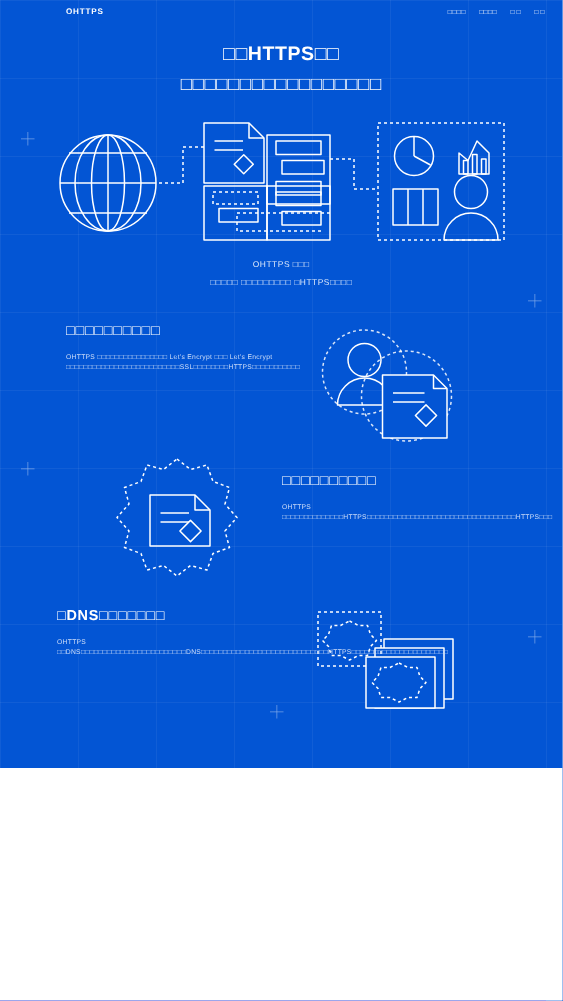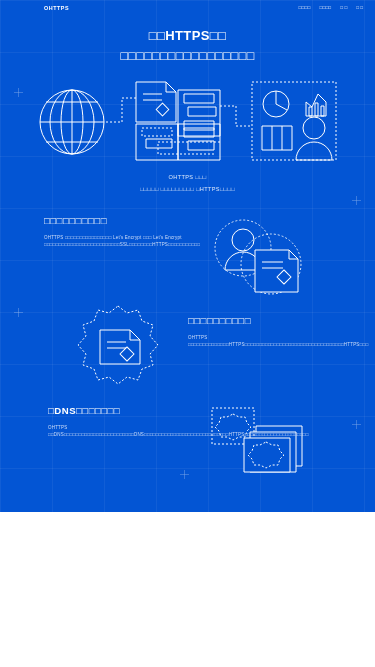--- a/index.html
+++ b/index.html
@@ -64,21 +64,21 @@
   }
   .sec p{
     margin:0;color:#cfdef9;font-size:4.5px;line-height:7.4px;letter-spacing:.2px;
   }
   .sec-art{position:absolute;z-index:4;}
 
   #sec1{left:44px;top:214px;width:152px;}
   #art1{left:205px;top:218px;}
   #sec2{left:188px;top:314px;width:146px;}
   #art2{left:72px;top:304px;}
-  #sec3{left:48px;top:404px;width:158px;}
+  #sec3{left:38px;top:404px;width:158px;}
   #art3{left:208px;top:404px;}
 
   svg{display:block;}
 </style>
 </head>
 <body>
 
 <div class="page">
 
   <div class="blue-panel">

